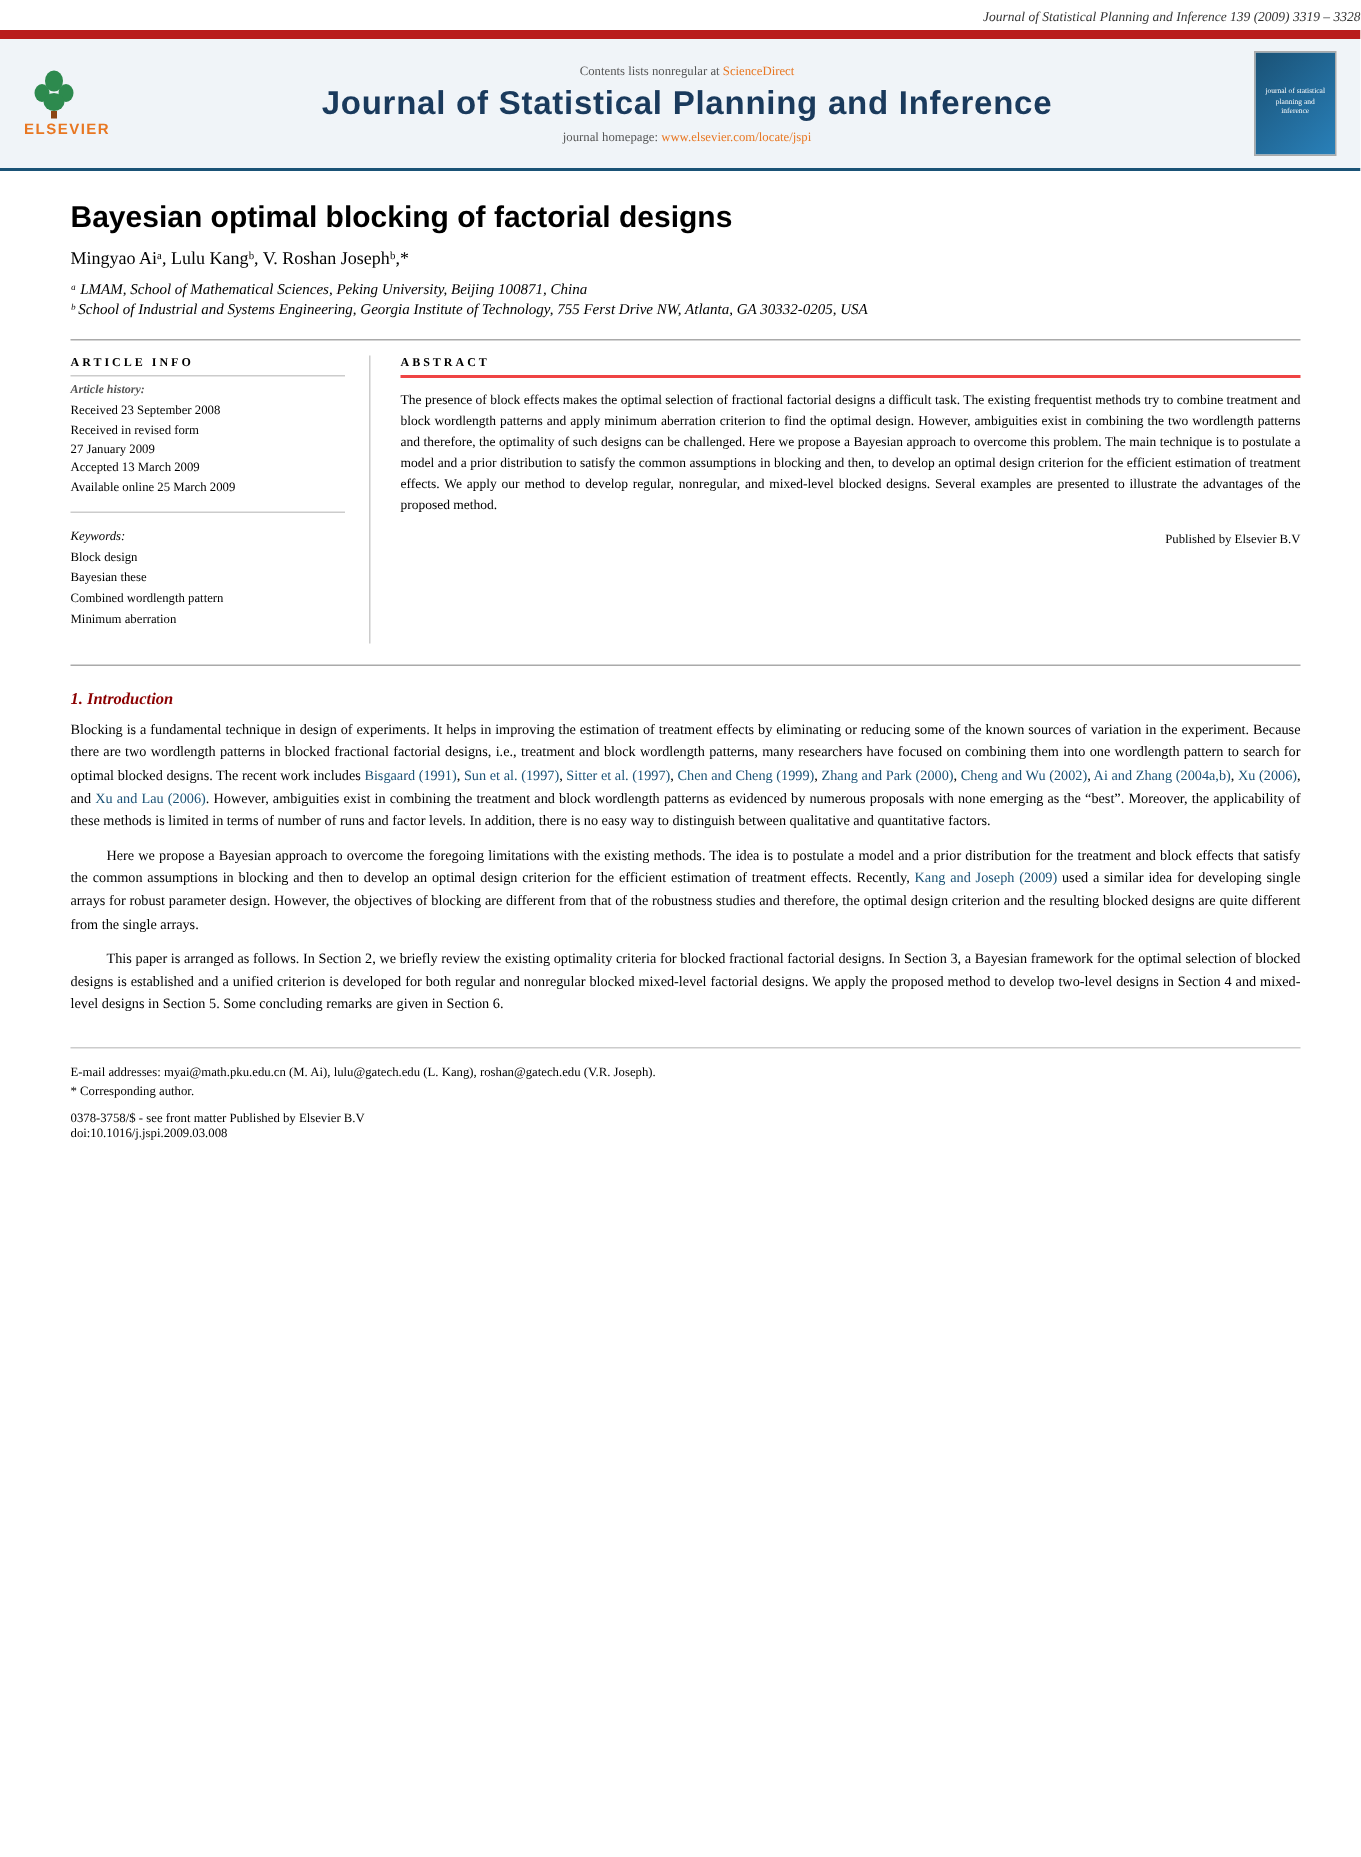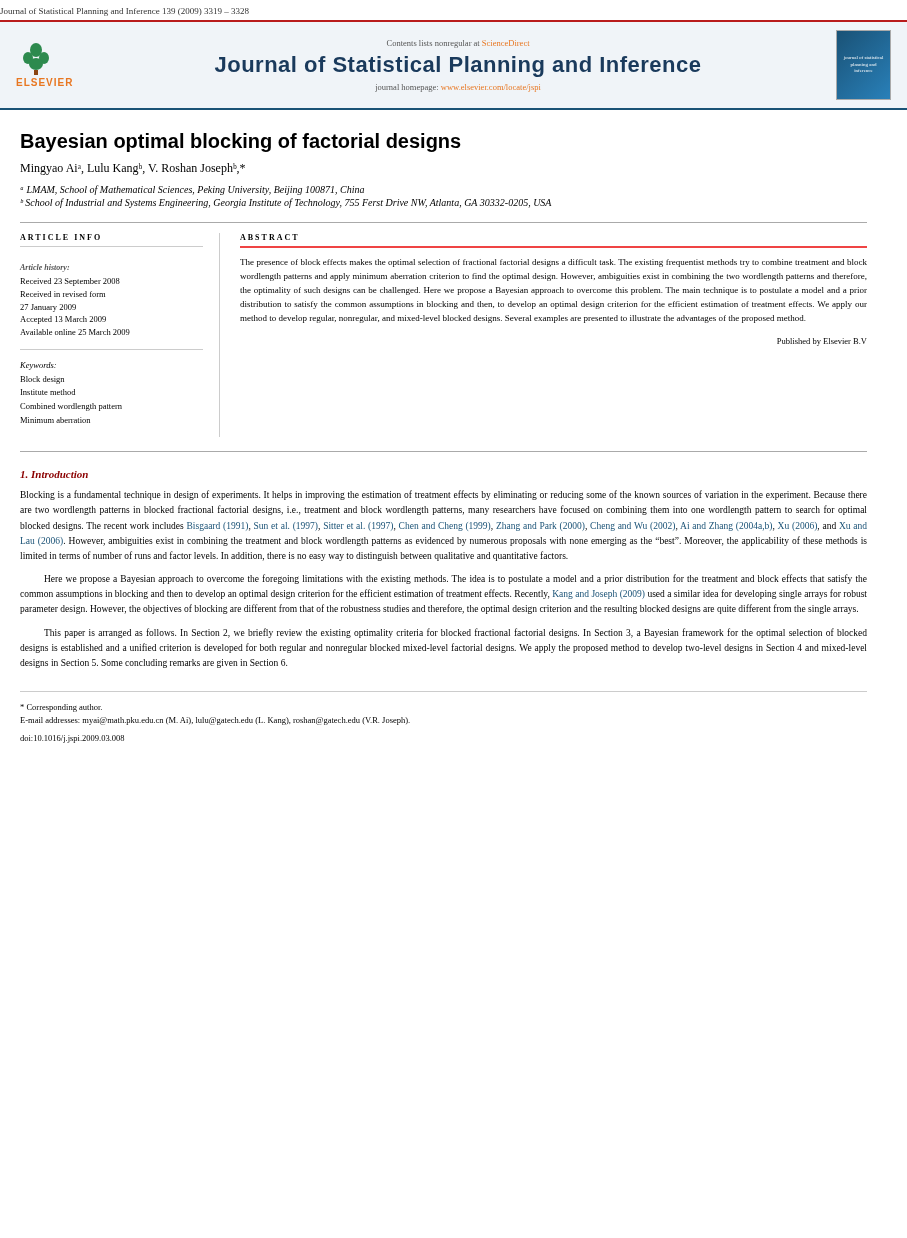--- a/index.html
+++ b/index.html
@@ -7,25 +7,26 @@
       font-family: "Times New Roman", Times, serif;
       font-size: 10px;
       color: #000;
       background: #fff;
       width: 907px;
       min-height: 1238px;
     }
 
     
     .journal-ref-bar {
-      text-align: left;
+      text-align: right;
       font-size: 9px;
       color: #333;
       padding: 6px 0 4px 0;
-      border-bottom: 2px solid #b91c1c;
+      border-bottom: 6px solid #b91c1c;
+      font-style: italic;
     }
 
     
     .journal-header {
       display: flex;
       align-items: center;
       background: #f0f4f8;
       border-bottom: 2px solid #1a5276;
       padding: 8px 16px;
       position: relative;
@@ -68,21 +69,21 @@
     }
     .journal-cover-thumb .cover-text {
       font-size: 5px;
       color: #fff;
       text-align: center;
       line-height: 1.3;
     }
 
     
     .main-content {
-      padding: 20px 40px 20px 20px;
+      padding: 20px 40px 20px 47px;
     }
 
     
     .article-title {
       font-size: 20px;
       font-weight: bold;
       color: #000;
       margin-bottom: 8px;
       font-family: Arial, sans-serif;
     }
@@ -125,21 +126,21 @@
 
     
     .section-label {
       font-size: 8px;
       font-weight: bold;
       letter-spacing: 2px;
       color: #000;
       text-transform: uppercase;
       margin-bottom: 6px;
     }
-    .col-left .section-label { border-bottom: 1px solid #ccc; padding-bottom: 4px; margin-bottom: 16px; }
+    .col-left .section-label { border-bottom: 1px solid #ccc; padding-bottom: 4px; margin-bottom: 4px; }
     .col-right .section-label { border-bottom: 2px solid #ef4444; padding-bottom: 4px; margin-bottom: 8px; }
 
     .info-group { margin-bottom: 10px; }
     .info-group-title {
       font-size: 8px;
       font-style: italic;
       font-weight: bold;
       color: #555;
       margin-bottom: 3px;
     }
@@ -298,21 +299,21 @@
         <div class="info-line">27 January 2009</div>
         <div class="info-line">Accepted 13 March 2009</div>
         <div class="info-line">Available online 25 March 2009</div>
       </div>
 
       <hr class="divider">
 
       <div class="info-group">
         <div class="keywords-title">Keywords:</div>
         <div class="keyword-item">Block design</div>
-        <div class="keyword-item">Institute method</div>
+        <div class="keyword-item">Bayesian these</div>
         <div class="keyword-item">Combined wordlength pattern</div>
         <div class="keyword-item">Minimum aberration</div>
       </div>
     </div>
 
     <div class="col-right">
       <div class="section-label">ABSTRACT</div>
       <div class="abstract-text">The presence of block effects makes the optimal selection of fractional factorial designs a difficult task. The existing frequentist methods try to combine treatment and block wordlength patterns and apply minimum aberration criterion to find the optimal design. However, ambiguities exist in combining the two wordlength patterns and therefore, the optimality of such designs can be challenged. Here we propose a Bayesian approach to overcome this problem. The main technique is to postulate a model and a prior distribution to satisfy the common assumptions in blocking and then, to develop an optimal design criterion for the efficient estimation of treatment effects. We apply our method to develop regular, nonregular, and mixed-level blocked designs. Several examples are presented to illustrate the advantages of the proposed method.</div>
       <div class="published-by">Published by Elsevier B.V</div>
     </div>
@@ -349,23 +350,24 @@
     <p class="body-text">
       This paper is arranged as follows. In Section 2, we briefly review the existing optimality criteria for blocked fractional factorial
       designs. In Section 3, a Bayesian framework for the optimal selection of blocked designs is established and a unified criterion
       is developed for both regular and nonregular blocked mixed-level factorial designs. We apply the proposed method to develop
       two-level designs in Section 4 and mixed-level designs in Section 5. Some concluding remarks are given in Section 6.
     </p>
 
   </div>
 
   <div class="footer-section">
-    <div class="footnote-star">* Corresponding author.</div>
     <div class="footnote-star">
       <span>E-mail addresses:</span>
       <span>myai@math.pku.edu.cn (M. Ai), lulu@gatech.edu (L. Kang), roshan@gatech.edu (V.R. Joseph).</span>
     </div>
+    <div class="footnote-star">* Corresponding author.</div>
     <div style="margin-top:8px;">
+      <div class="footer-doi">0378-3758/$ - see front matter Published by Elsevier B.V</div>
       <div class="footer-doi">doi:10.1016/j.jspi.2009.03.008</div>
     </div>
   </div>
 
 </div>
 
 </body></html>

